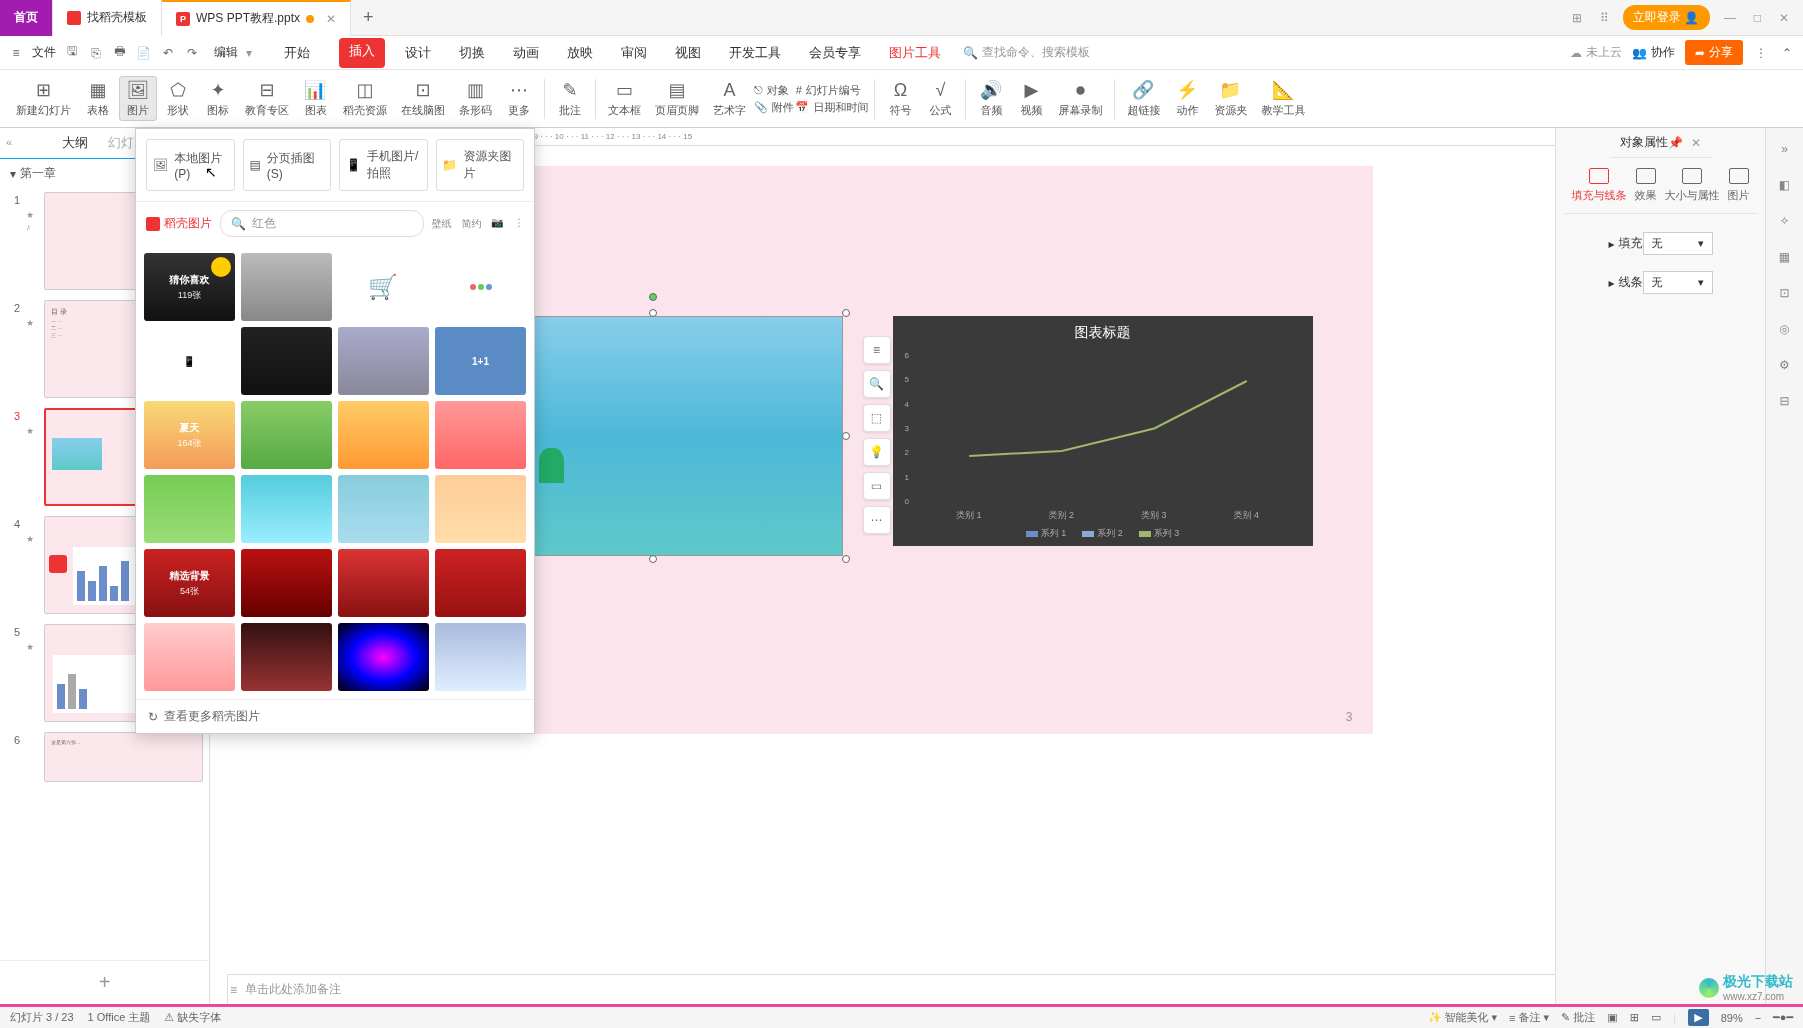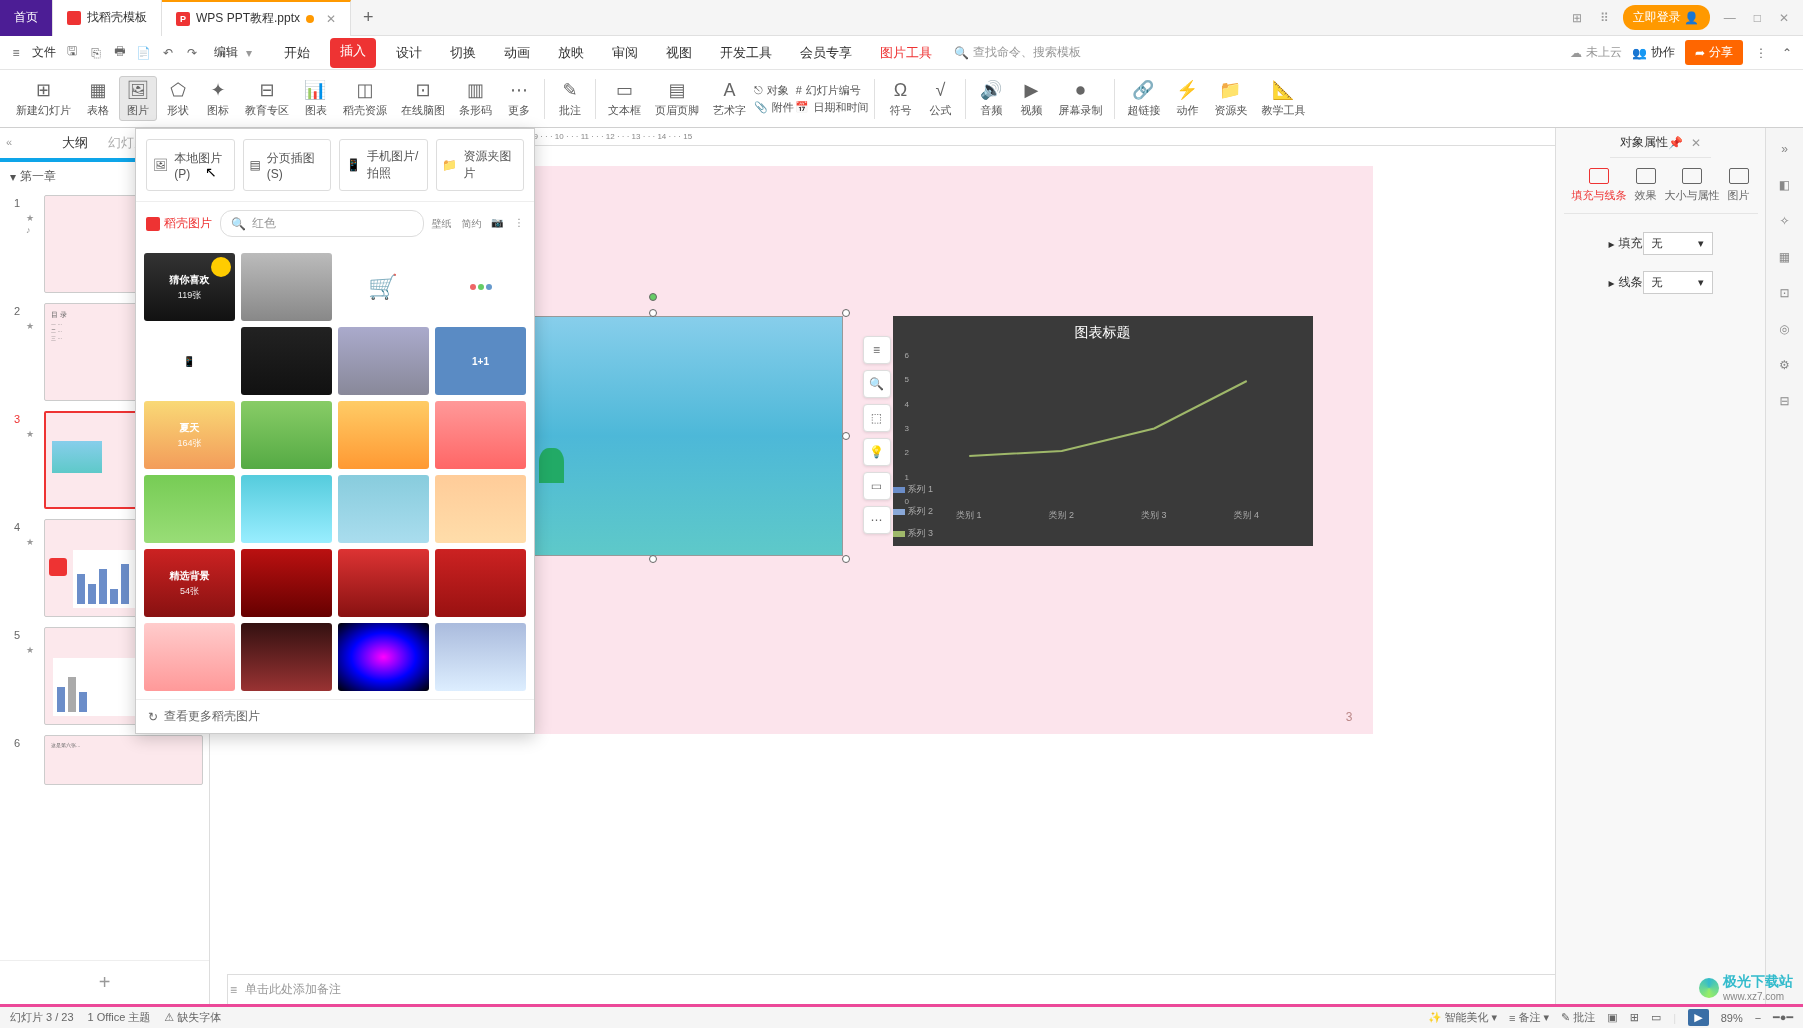--- a/index.html
+++ b/index.html
@@ -1,59 +1,59 @@
 <!DOCTYPE html>
 <html><head>
 <meta charset="utf-8">
 <style>
 * { margin: 0; padding: 0; box-sizing: border-box; font-family: "Microsoft YaHei", sans-serif; }
 body { background: #fff; font-size: 12px; color: #333; overflow: hidden; width: 1803px; height: 1028px; position: relative; }
 
 
 .titlebar { height: 36px; background: #f5f5f5; display: flex; align-items: center; border-bottom: 1px solid #e0e0e0; }
 .tab { height: 36px; padding: 0 14px; display: flex; align-items: center; gap: 6px; border-right: 1px solid #e0e0e0; cursor: pointer; font-size: 12px; }
-.tab.home { background: #4c1d95; color: #fff; }
+.tab.home { background: #a21caf; color: #fff; font-weight: bold; }
 .tab.docell { background: #fff; }
 .tab.active { background: #fff; border-top: 2px solid #f90; }
 .tab .dot { width: 8px; height: 8px; border-radius: 50%; background: #f90; }
 .tab .docell-ico { width: 14px; height: 14px; background: #e33; border-radius: 2px; }
 .tab .ppt-ico { width: 14px; height: 14px; background: #e33; border-radius: 2px; display: inline-flex; align-items: center; justify-content: center; color: #fff; font-size: 9px; font-weight: bold; }
 .tab .close { margin-left: 6px; color: #999; }
 .addtab { padding: 0 12px; color: #666; font-size: 18px; cursor: pointer; }
 .titlebar-right { margin-left: auto; display: flex; align-items: center; gap: 10px; padding-right: 10px; }
 .login-btn { background: #f90; color: #fff; padding: 4px 10px; border-radius: 12px; font-size: 12px; display: flex; align-items: center; gap: 4px; }
 .wc { color: #999; cursor: pointer; padding: 4px; }
 
 
 .menubar { height: 34px; background: #fff; display: flex; align-items: center; padding: 0 8px; border-bottom: 1px solid #e5e5e5; gap: 4px; }
 .mb-left { display: flex; align-items: center; gap: 8px; }
 .mb-ico { width: 16px; height: 16px; display: inline-flex; align-items: center; justify-content: center; color: #666; cursor: pointer; }
 .mb-tabs { display: flex; gap: 12px; margin-left: 20px; }
 .mb-tab { padding: 6px 8px; cursor: pointer; color: #333; font-size: 13px; }
-.mb-tab.active { background: #e33; color: #fff; border-radius: 4px; padding: 4px 10px; }
+.mb-tab.active { background: #e33; color: #fff; border-radius: 4px; padding: 4px 10px; margin-left: 9px; }
 .mb-tab.ctx { color: #e33; }
 .mb-search { margin-left: 10px; color: #999; font-size: 12px; display: flex; align-items: center; gap: 4px; }
 .mb-right { margin-left: auto; display: flex; align-items: center; gap: 10px; }
 .sharebtn { background: #f60; color: #fff; padding: 4px 10px; border-radius: 3px; display: flex; align-items: center; gap: 4px; }
 
 
 .toolbar { height: 58px; background: #fff; display: flex; align-items: center; padding: 0 10px; border-bottom: 1px solid #d0d0d0; gap: 2px; }
 .tb-item { display: flex; flex-direction: column; align-items: center; justify-content: center; padding: 2px 6px; cursor: pointer; color: #555; font-size: 11px; gap: 2px; min-width: 38px; }
 .tb-item.sel { background: #e8e8e8; border: 1px solid #ccc; border-radius: 3px; }
 .tb-ico { width: 22px; height: 22px; display: flex; align-items: center; justify-content: center; color: #666; font-size: 18px; }
 .tb-sep { width: 1px; height: 40px; background: #e0e0e0; margin: 0 4px; }
 .tb-stack { display: flex; flex-direction: column; gap: 2px; font-size: 11px; color: #555; }
 .tb-stack-row { display: flex; align-items: center; gap: 4px; cursor: pointer; }
 
 
 .main { display: flex; height: calc(100% - 36px - 34px - 58px - 24px); }
 
 
 .slidepanel { width: 210px; background: #fff; border-right: 1px solid #ddd; display: flex; flex-direction: column; position: relative; }
-.sp-tabs { display: flex; justify-content: center; gap: 20px; padding: 6px 0; border-bottom: 4px solid #0ea5e9; font-size: 13px; }
+.sp-tabs { display: flex; justify-content: center; gap: 20px; padding: 6px 0; border-bottom: 1px solid #0ea5e9; font-size: 13px; }
 .sp-tab { cursor: pointer; color: #333; }
 .sp-collapse { position: absolute; left: 6px; top: 8px; color: #999; cursor: pointer; font-size: 11px; }
 .sp-section { padding: 6px 10px; font-size: 12px; color: #555; display: flex; align-items: center; gap: 4px; }
 .sp-list { flex: 1; overflow-y: auto; padding: 4px 6px; }
 .sp-slide { display: flex; gap: 6px; margin-bottom: 10px; }
 .sp-num { width: 14px; text-align: right; color: #666; font-size: 11px; padding-top: 2px; }
 .sp-icons { width: 12px; display: flex; flex-direction: column; gap: 2px; color: #999; font-size: 9px; padding-top: 18px; }
 .sp-thumb { flex: 1; height: 98px; background: #fce8ec; border: 1px solid #ccc; border-radius: 2px; position: relative; overflow: hidden; }
 .sp-thumb.sel { border: 2px solid #e33; }
 .sp-add { text-align: center; padding: 10px; color: #999; font-size: 20px; cursor: pointer; border-top: 1px solid #eee; }
@@ -116,21 +116,21 @@
 
 
 .cursor { position: absolute; left: 205px; top: 164px; z-index: 200; font-size: 14px; color: #000; pointer-events: none; }
 
 
 .chart-bars { position: absolute; left: 30px; bottom: 40px; right: 20px; top: 40px; display: flex; align-items: flex-end; justify-content: space-around; }
 .bar-grp { display: flex; gap: 3px; align-items: flex-end; }
 .bar { width: 14px; }
 .chart-axis { position: absolute; left: 12px; top: 35px; bottom: 40px; display: flex; flex-direction: column; justify-content: space-between; font-size: 8px; color: #aaa; }
 .chart-cats { position: absolute; left: 30px; right: 20px; bottom: 24px; display: flex; justify-content: space-around; font-size: 9px; color: #aaa; }
-.chart-legend { position: absolute; bottom: 6px; left: 0; right: 0; display: flex; justify-content: center; gap: 9px; font-size: 9px; color: #aaa; flex-direction: column; }
+.chart-legend { position: absolute; bottom: 6px; left: 0; right: 0; display: flex; justify-content: center; gap: 16px; font-size: 9px; color: #aaa; }
 .lg-item { display: flex; align-items: center; gap: 3px; }
 .lg-sw { width: 12px; height: 6px; }
 .chart-line { position: absolute; left: 30px; right: 20px; top: 40px; bottom: 40px; pointer-events: none; }
 
 
 .th-content { position: absolute; inset: 6px; font-size: 7px; color: #666; }
 .th-chart { position: absolute; left: 8px; top: 30px; right: 8px; bottom: 8px; background: #fff; display: flex; align-items: flex-end; gap: 3px; padding: 4px; }
 .th-bar { width: 8px; background: #6b8dc9; }
 </style>
 </head>

